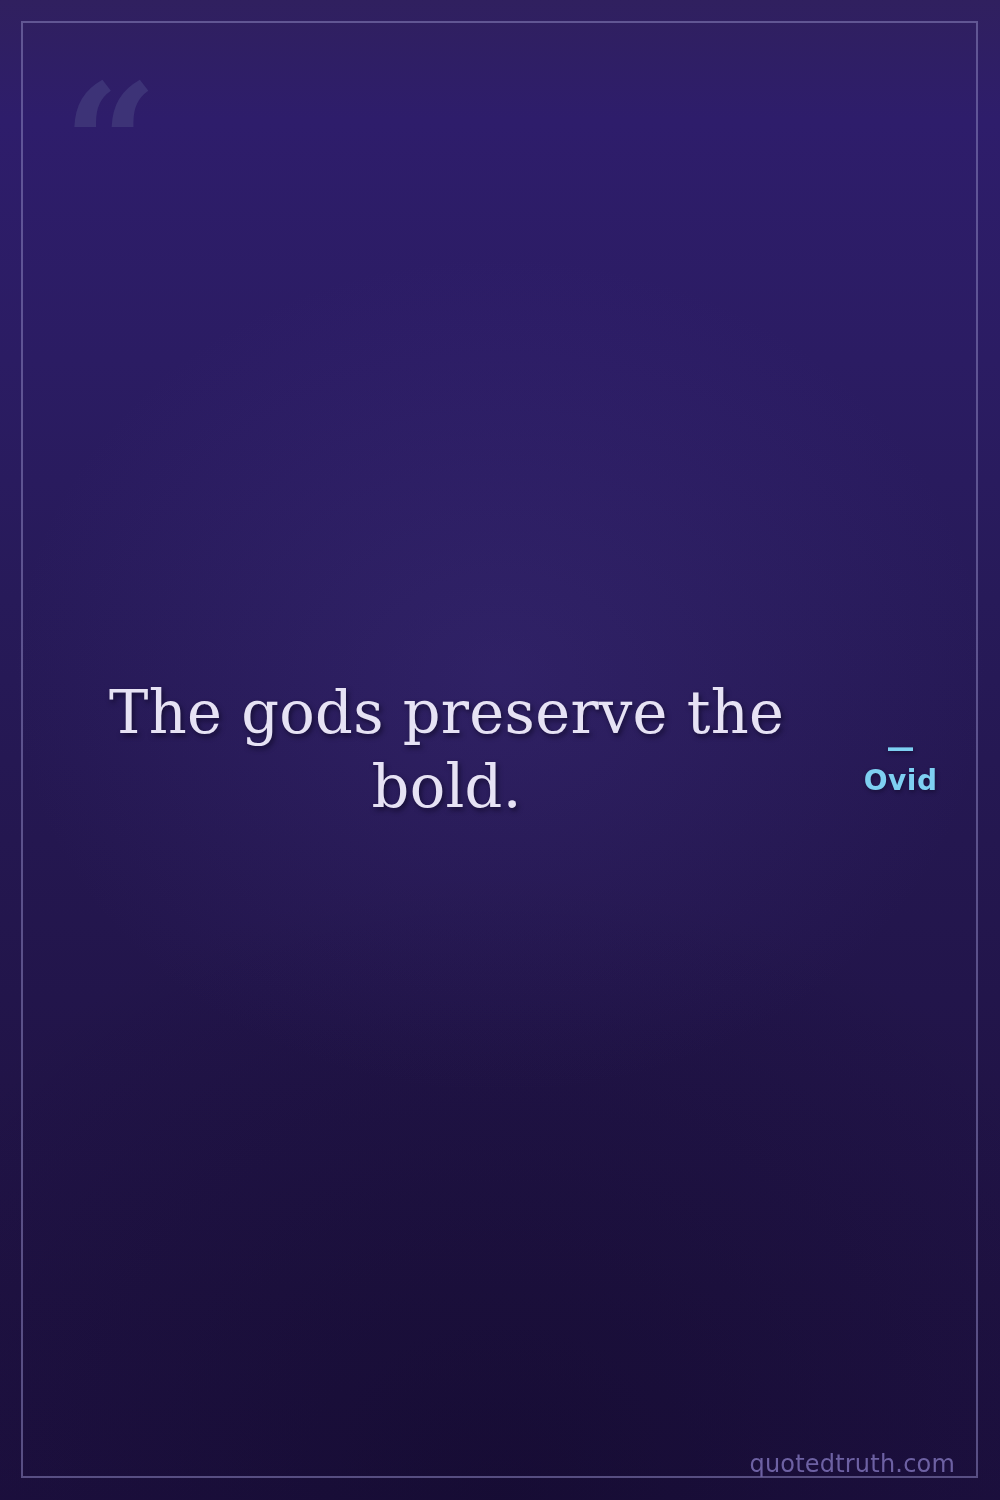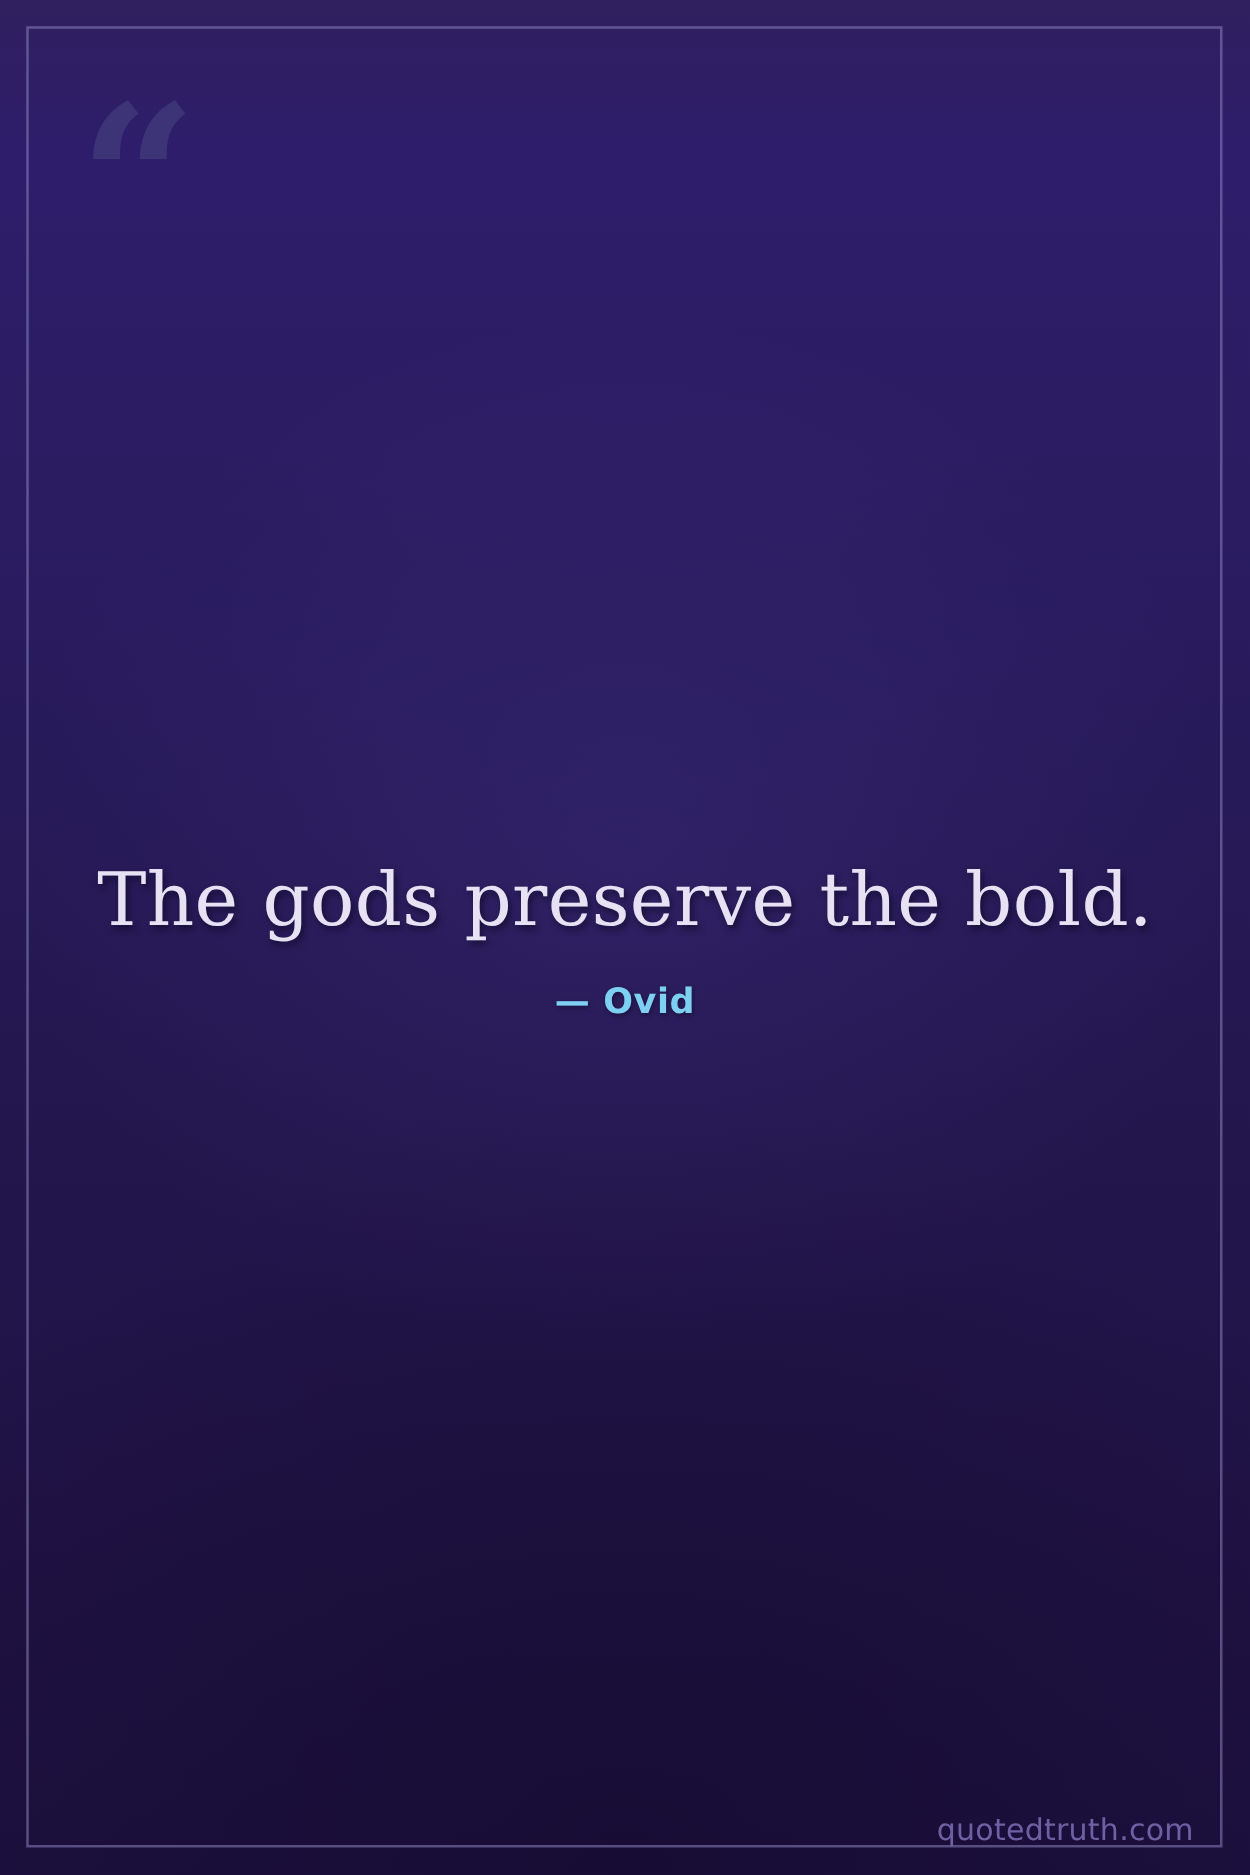--- a/index.html
+++ b/index.html
@@ -64,21 +64,21 @@
   }
 
   
   #content {
     position: absolute;
     left: 0;
     right: 0;
     top: 0;
     height: 1500px;
     display: flex;
-    flex-direction: column;
+    flex-direction: row;
     align-items: center;
     justify-content: center;
     padding: 0 46px;
     box-sizing: border-box;
   }
 
   #quote-text {
     font-family: "DejaVu Serif", serif;
     font-size: 59px;
     font-weight: 400;

